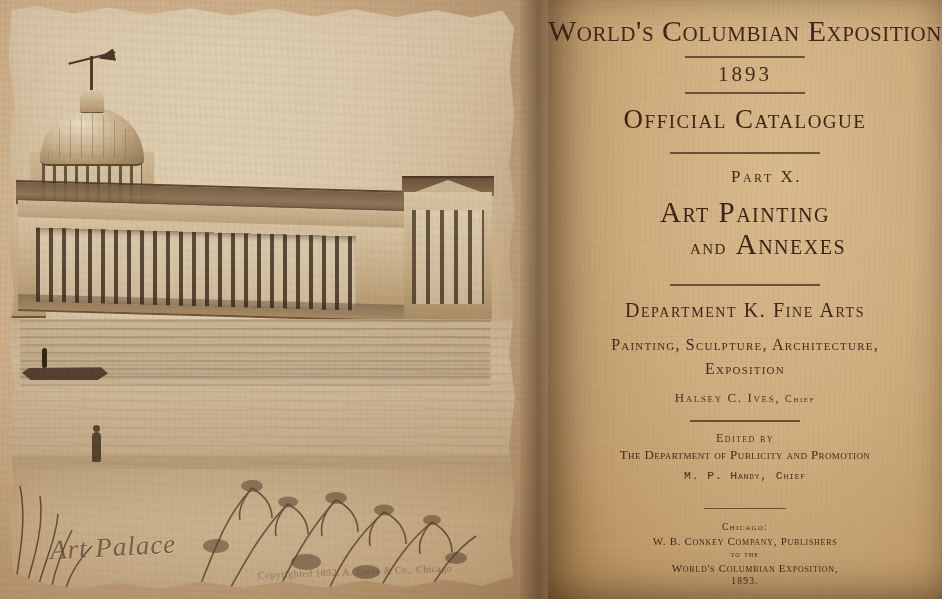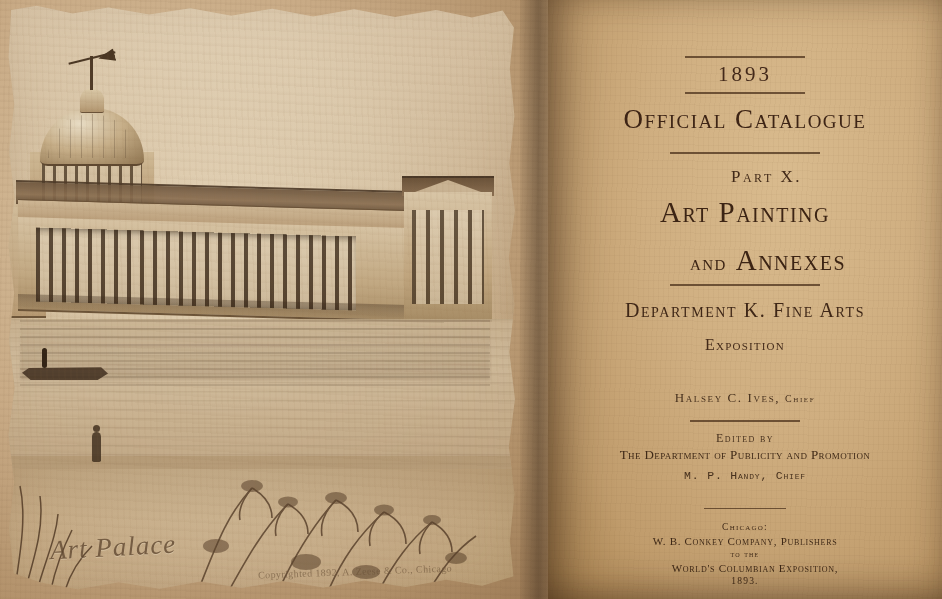--- a/index.html
+++ b/index.html
@@ -352,21 +352,21 @@
     margin-left: 43px;
   }
   .t-art {
     top: 196px;
     font-family: "Liberation Serif", serif;
     font-size: 29px;
     letter-spacing: 1.5px;
     color: #3c2414;
   }
   .t-annex {
-    top: 244px;
+    top: 228px;
     font-family: "Liberation Serif", serif;
     font-size: 29px;
     letter-spacing: 1.5px;
     color: #3c2414;
     padding-left: 46px;
   }
   .t-annex .and { font-size: 21px; }
 
   .t-dept {
     top: 299px;
@@ -518,20 +518,21 @@
       <div class="plate-caption">Art Palace</div>
       <div class="plate-credit">Copyrighted 1892, A. Zeese &amp; Co., Chicago</div>
     </div>
   </div>
 
   <div class="gutter"></div>
 
   <div class="right-page">
     <div class="grain"></div>
 
+    <div class="tp t-line1 sc">World's Columbian Exposition</div>
 
     <div class="tp rule r1"></div>
     <div class="tp t-year">1893</div>
     <div class="tp rule r2"></div>
 
     <div class="tp t-official sc">Official Catalogue</div>
 
     <div class="tp rule r3"></div>
 
     <div class="tp t-part sc">Part X.</div>
@@ -541,20 +542,21 @@
     <div class="tp t-annex">
       <span class="and sc">and</span>
       <span class="sc">Annexes</span>
     </div>
 
     <div class="tp rule r4"></div>
 
     <div class="tp t-dept sc">Department K.   Fine Arts</div>
 
     <div class="tp t-subjects">
+      <div class="sc">Painting, Sculpture, Architecture,</div>
       <div class="sc">Exposition</div>
     </div>
 
     <div class="tp t-chief">
       <span class="sc">Halsey C. Ives,</span>
       <span class="sm sc">Chief</span>
     </div>
 
     <div class="tp rule r5"></div>
 

